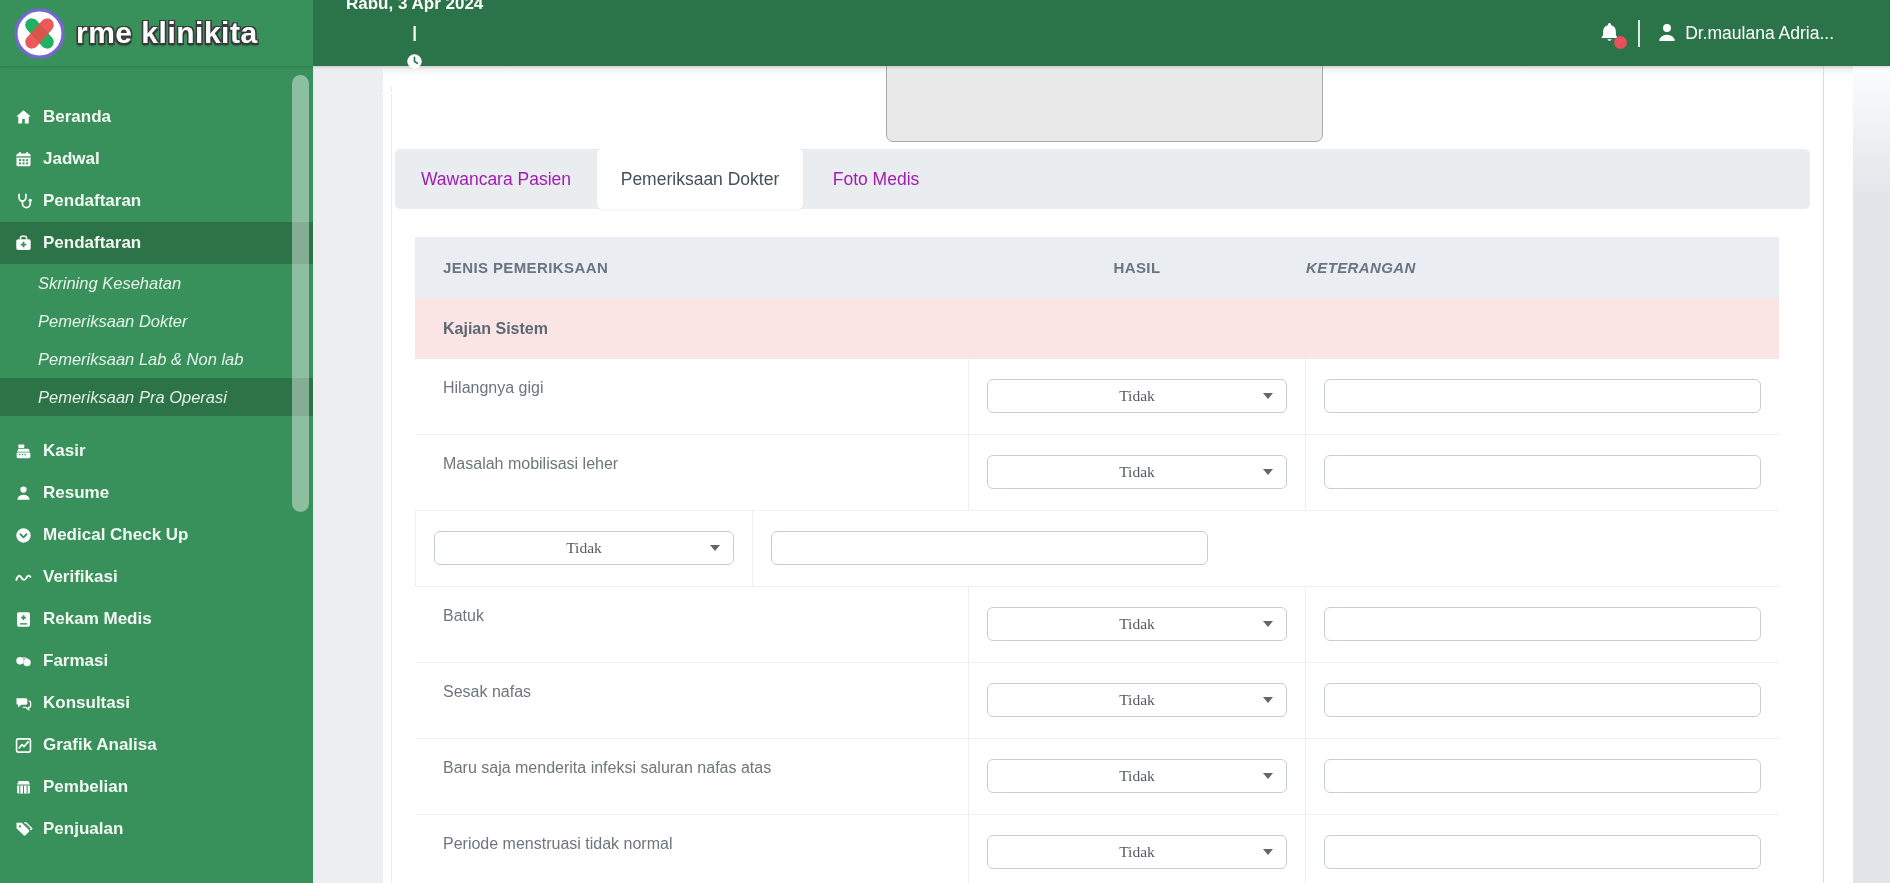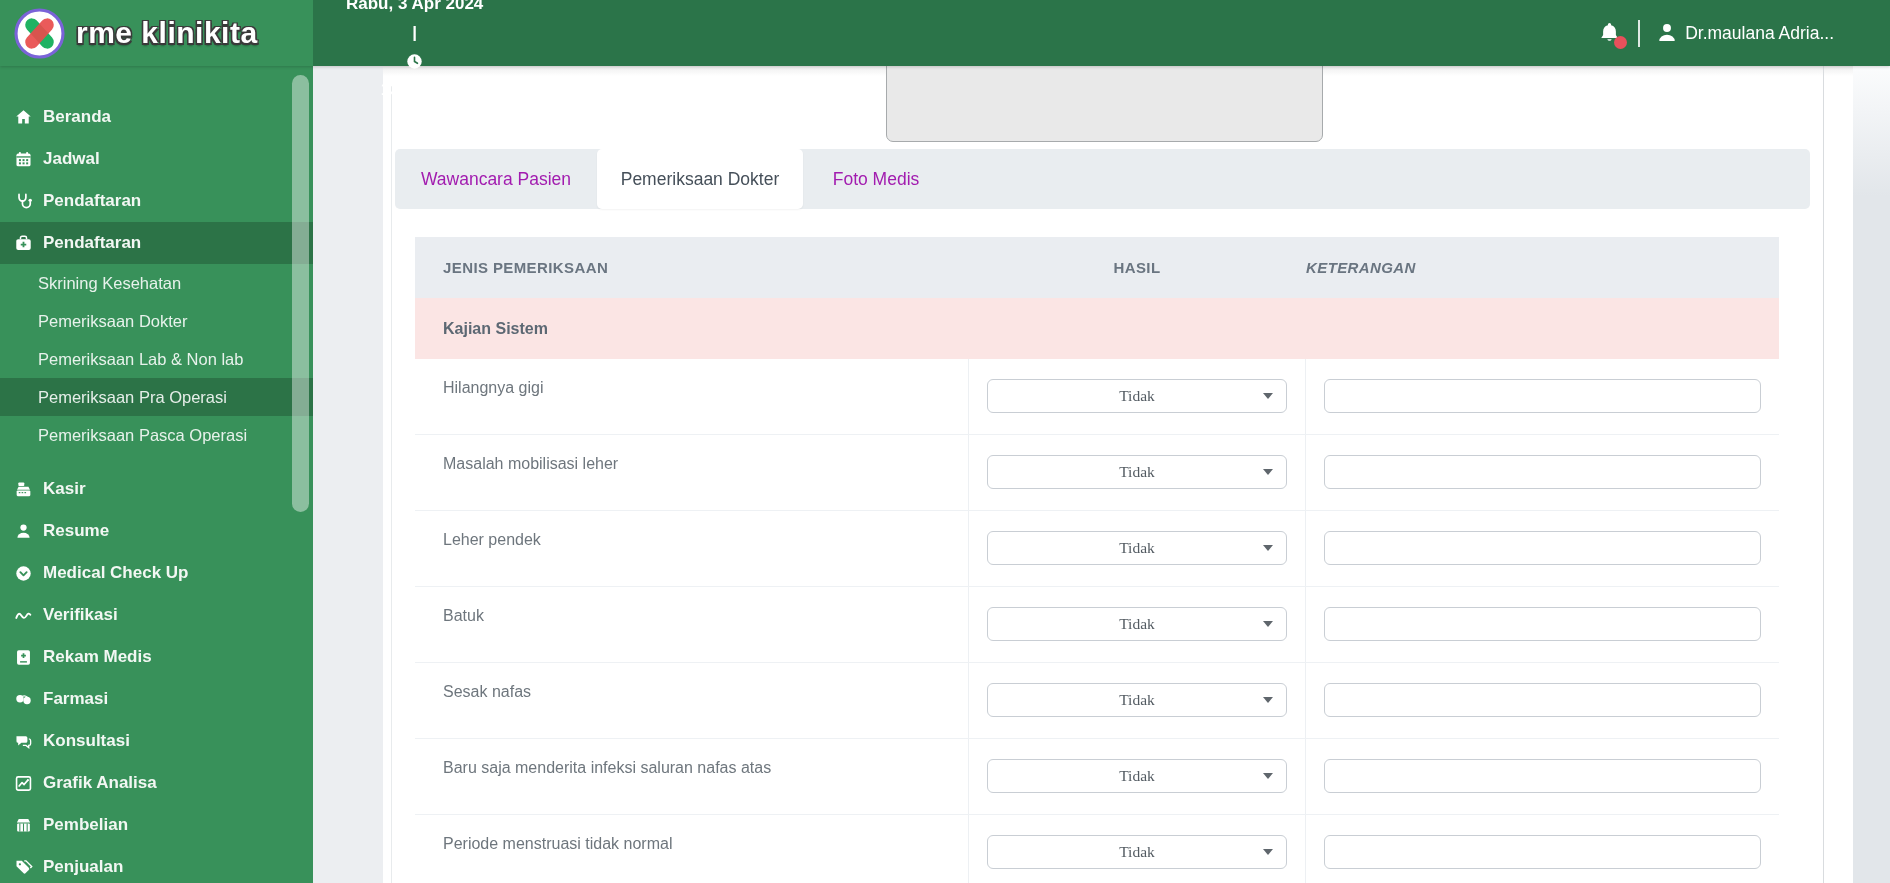--- a/index.html
+++ b/index.html
@@ -39,21 +39,21 @@
   
   .sidebar{position:absolute;top:66px;left:0;width:313px;bottom:0;background:var(--brand);overflow:hidden;}
   #menu{list-style:none;margin:0;padding:30px 0 0 0;}
   .mi{height:42px;display:flex;align-items:center;gap:8px;padding-left:12px;color:#f2f7f3;
     font-size:17px;font-weight:bold;cursor:pointer;white-space:nowrap;}
   .mi .ic{width:23px;display:flex;justify-content:center;flex:none;}
   .mi .ic svg{width:19px;height:19px;display:block;}
   .mi.active{background:var(--activeband);}
   .sub{list-style:none;margin:0 0 14px 0;padding:0;}
   .si{height:38px;display:flex;align-items:center;padding-left:38px;color:rgba(255,255,255,.88);
-    font-size:16.5px;cursor:pointer;white-space:nowrap;}
+    font-size:16.5px;cursor:pointer;white-space:nowrap;font-style:italic;}
   .si.active{background:var(--activeband);}
   .sb-scrollbar{position:absolute;top:9px;right:4px;width:17px;height:437px;border-radius:9px;
     background:rgba(255,255,255,.42);cursor:pointer;}
 
   
   .page{position:absolute;top:66px;left:313px;right:0;bottom:0;background:#eceef1;}
   .card{position:absolute;top:0;left:70px;width:1470px;height:100%;background:#fff;}
   .card::before{content:"";position:absolute;top:0;left:0;right:0;height:10px;
     background:linear-gradient(rgba(80,80,80,.10),rgba(80,80,80,0));pointer-events:none;}
   .inner-line{position:absolute;top:20px;bottom:0;left:8px;width:1px;background:#e8ebed;}
@@ -208,21 +208,20 @@
                 <path d="M10 8.2v5.8M7.1 11.1h5.8" stroke="var(--brand)" stroke-width="1.9"></path>
               </svg>
             </span>
             <span>Pendaftaran</span>
           </li>
           <ul class="sub">
             <li class="si">Skrining Kesehatan</li>
             <li class="si">Pemeriksaan Dokter</li>
             <li class="si">Pemeriksaan Lab &amp; Non lab</li>
             <li class="si active">Pemeriksaan Pra Operasi</li>
-            <li class="si">Pemeriksaan Pasca Operasi</li>
           </ul>
           <li class="mi">
             <span class="ic">
               <svg viewBox="0 0 20 20" fill="#fff">
                 <rect x="4.6" y="2.6" width="6.2" height="3.6" rx="0.8"></rect>
                 <path d="M4.8 7.2h10.4l1.6 3H3.2z"></path>
                 <rect x="2.8" y="11" width="14.4" height="6" rx="1.2"></rect>
                 <g fill="var(--brand)">
                   <rect x="5" y="12.7" width="1.7" height="1.2"></rect>
                   <rect x="8" y="12.7" width="1.7" height="1.2"></rect>
@@ -363,21 +362,20 @@
                 <div class="sel">
                   <span>Tidak</span>
                   <i class="caret"></i>
                 </div>
               </div>
               <div class="c3">
                 <input class="note" value="" style="">
               </div>
             </div>
             <div class="trow">
-              <div class="c1">Leher pendek</div>
               <div class="c2">
                 <div class="sel">
                   <span>Tidak</span>
                   <i class="caret"></i>
                 </div>
               </div>
               <div class="c3">
                 <input class="note" value="" style="">
               </div>
             </div>

